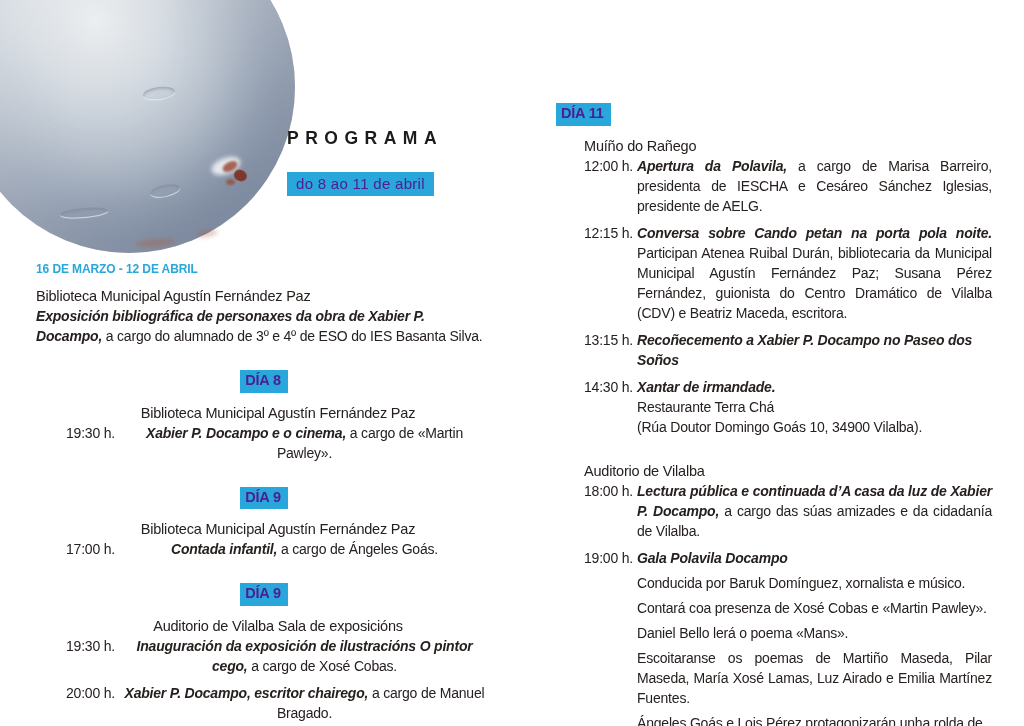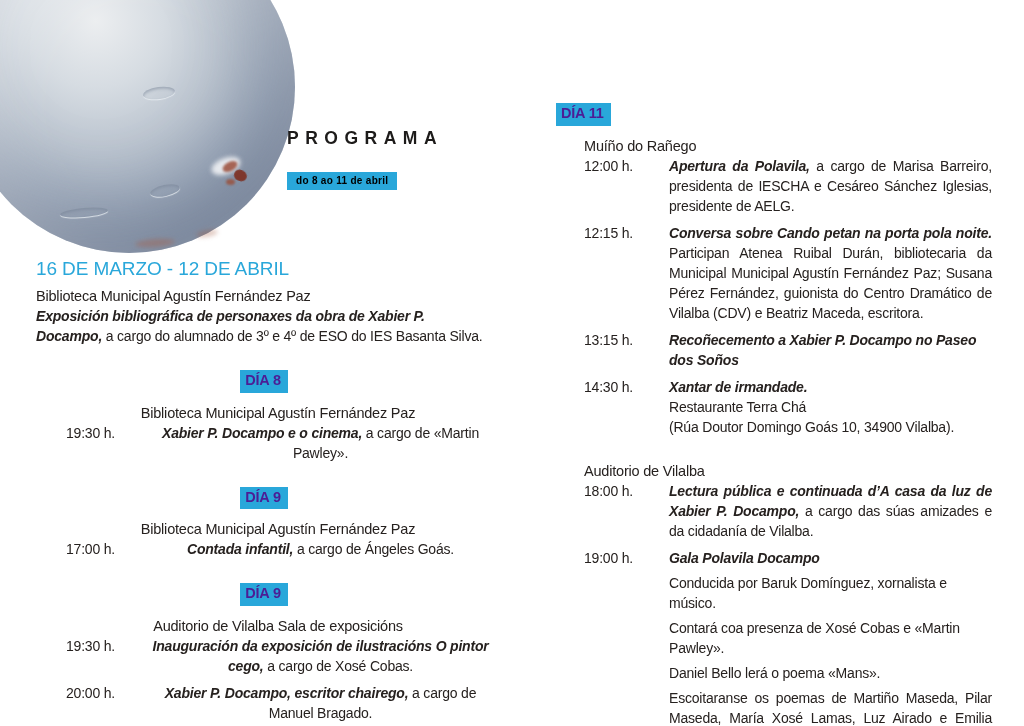--- a/index.html
+++ b/index.html
@@ -35,38 +35,38 @@
     background:rgba(160,82,56,0.3);filter:blur(2px);transform:rotate(-10deg);}
   .crater{border-radius:50%;
     box-shadow:inset 0 2px 3px rgba(116,128,148,0.5), 0 1px 1px rgba(238,242,246,0.8);}
   .c1{left:180px;top:166px;width:32px;height:12px;transform:rotate(-8deg);}
   .c2{left:187px;top:264px;width:30px;height:11px;transform:rotate(-12deg);}
   .c3{left:97px;top:287px;width:48px;height:9px;transform:rotate(-5deg);}
 
   
   .header{position:absolute;left:287px;top:128px;}
   .prog-title{font-size:17.5px;font-weight:bold;letter-spacing:6.5px;color:#1d1b1a;white-space:nowrap;}
-  .prog-sub{display:inline-block;margin-top:5px;background:var(--accent);color:#000000;
-    font-size:10px;font-weight:bold;padding:3px 9px 4px 9px;letter-spacing:0.3px;white-space:nowrap;}
+  .prog-sub{display:inline-block;margin-top:5px;background:var(--accent);color:#4c1d95;
+    font-size:15px;font-weight:normal;padding:3px 9px 4px 9px;letter-spacing:0.3px;white-space:nowrap;}
 
   
   .col{position:absolute;font-size:14px;line-height:20px;letter-spacing:-0.2px;}
   .left-col{left:36px;top:259px;width:456px;}
   .right-col{left:556px;top:103px;width:436px;}
-  .range{font-size:19px;font-weight:normal;color:var(--accent);letter-spacing:-0.1px;}
+  .range{font-size:12px;font-weight:bold;color:var(--accent);letter-spacing:-0.1px;}
   .venue{font-weight:normal;font-size:14.5px;}
   .intro .venue{margin-top:7px;}
   .intro .para{margin:0 0 0 0;}
   .bi{font-weight:bold;font-style:italic;}
   .daybox{display:inline-block;background:var(--accent);color:#4c1d95;font-weight:bold;
     font-size:14.5px;line-height:1;padding:3px 7px 5px 5px;}
   .day{margin-top:24px;text-align:center;}
   .day .daybody{margin-left:28px;margin-top:10px;}
   .right-col .daybody{margin-left:28px;margin-top:10px;}
-  .event{display:flex;margin:0 0 7px 0;gap:32px;}
+  .event{display:flex;margin:0 0 7px 0;}
   .time{flex:0 0 53px;}
   .desc{flex:1;}
   .just{text-align:justify;}
   .venue-gap{margin-top:24px;}
   .gitem{margin:5px 0 0 0;}
   .gitem.first{}
 </style>
 </head>
 <body style="background: rgb(255, 255, 255);">
 

